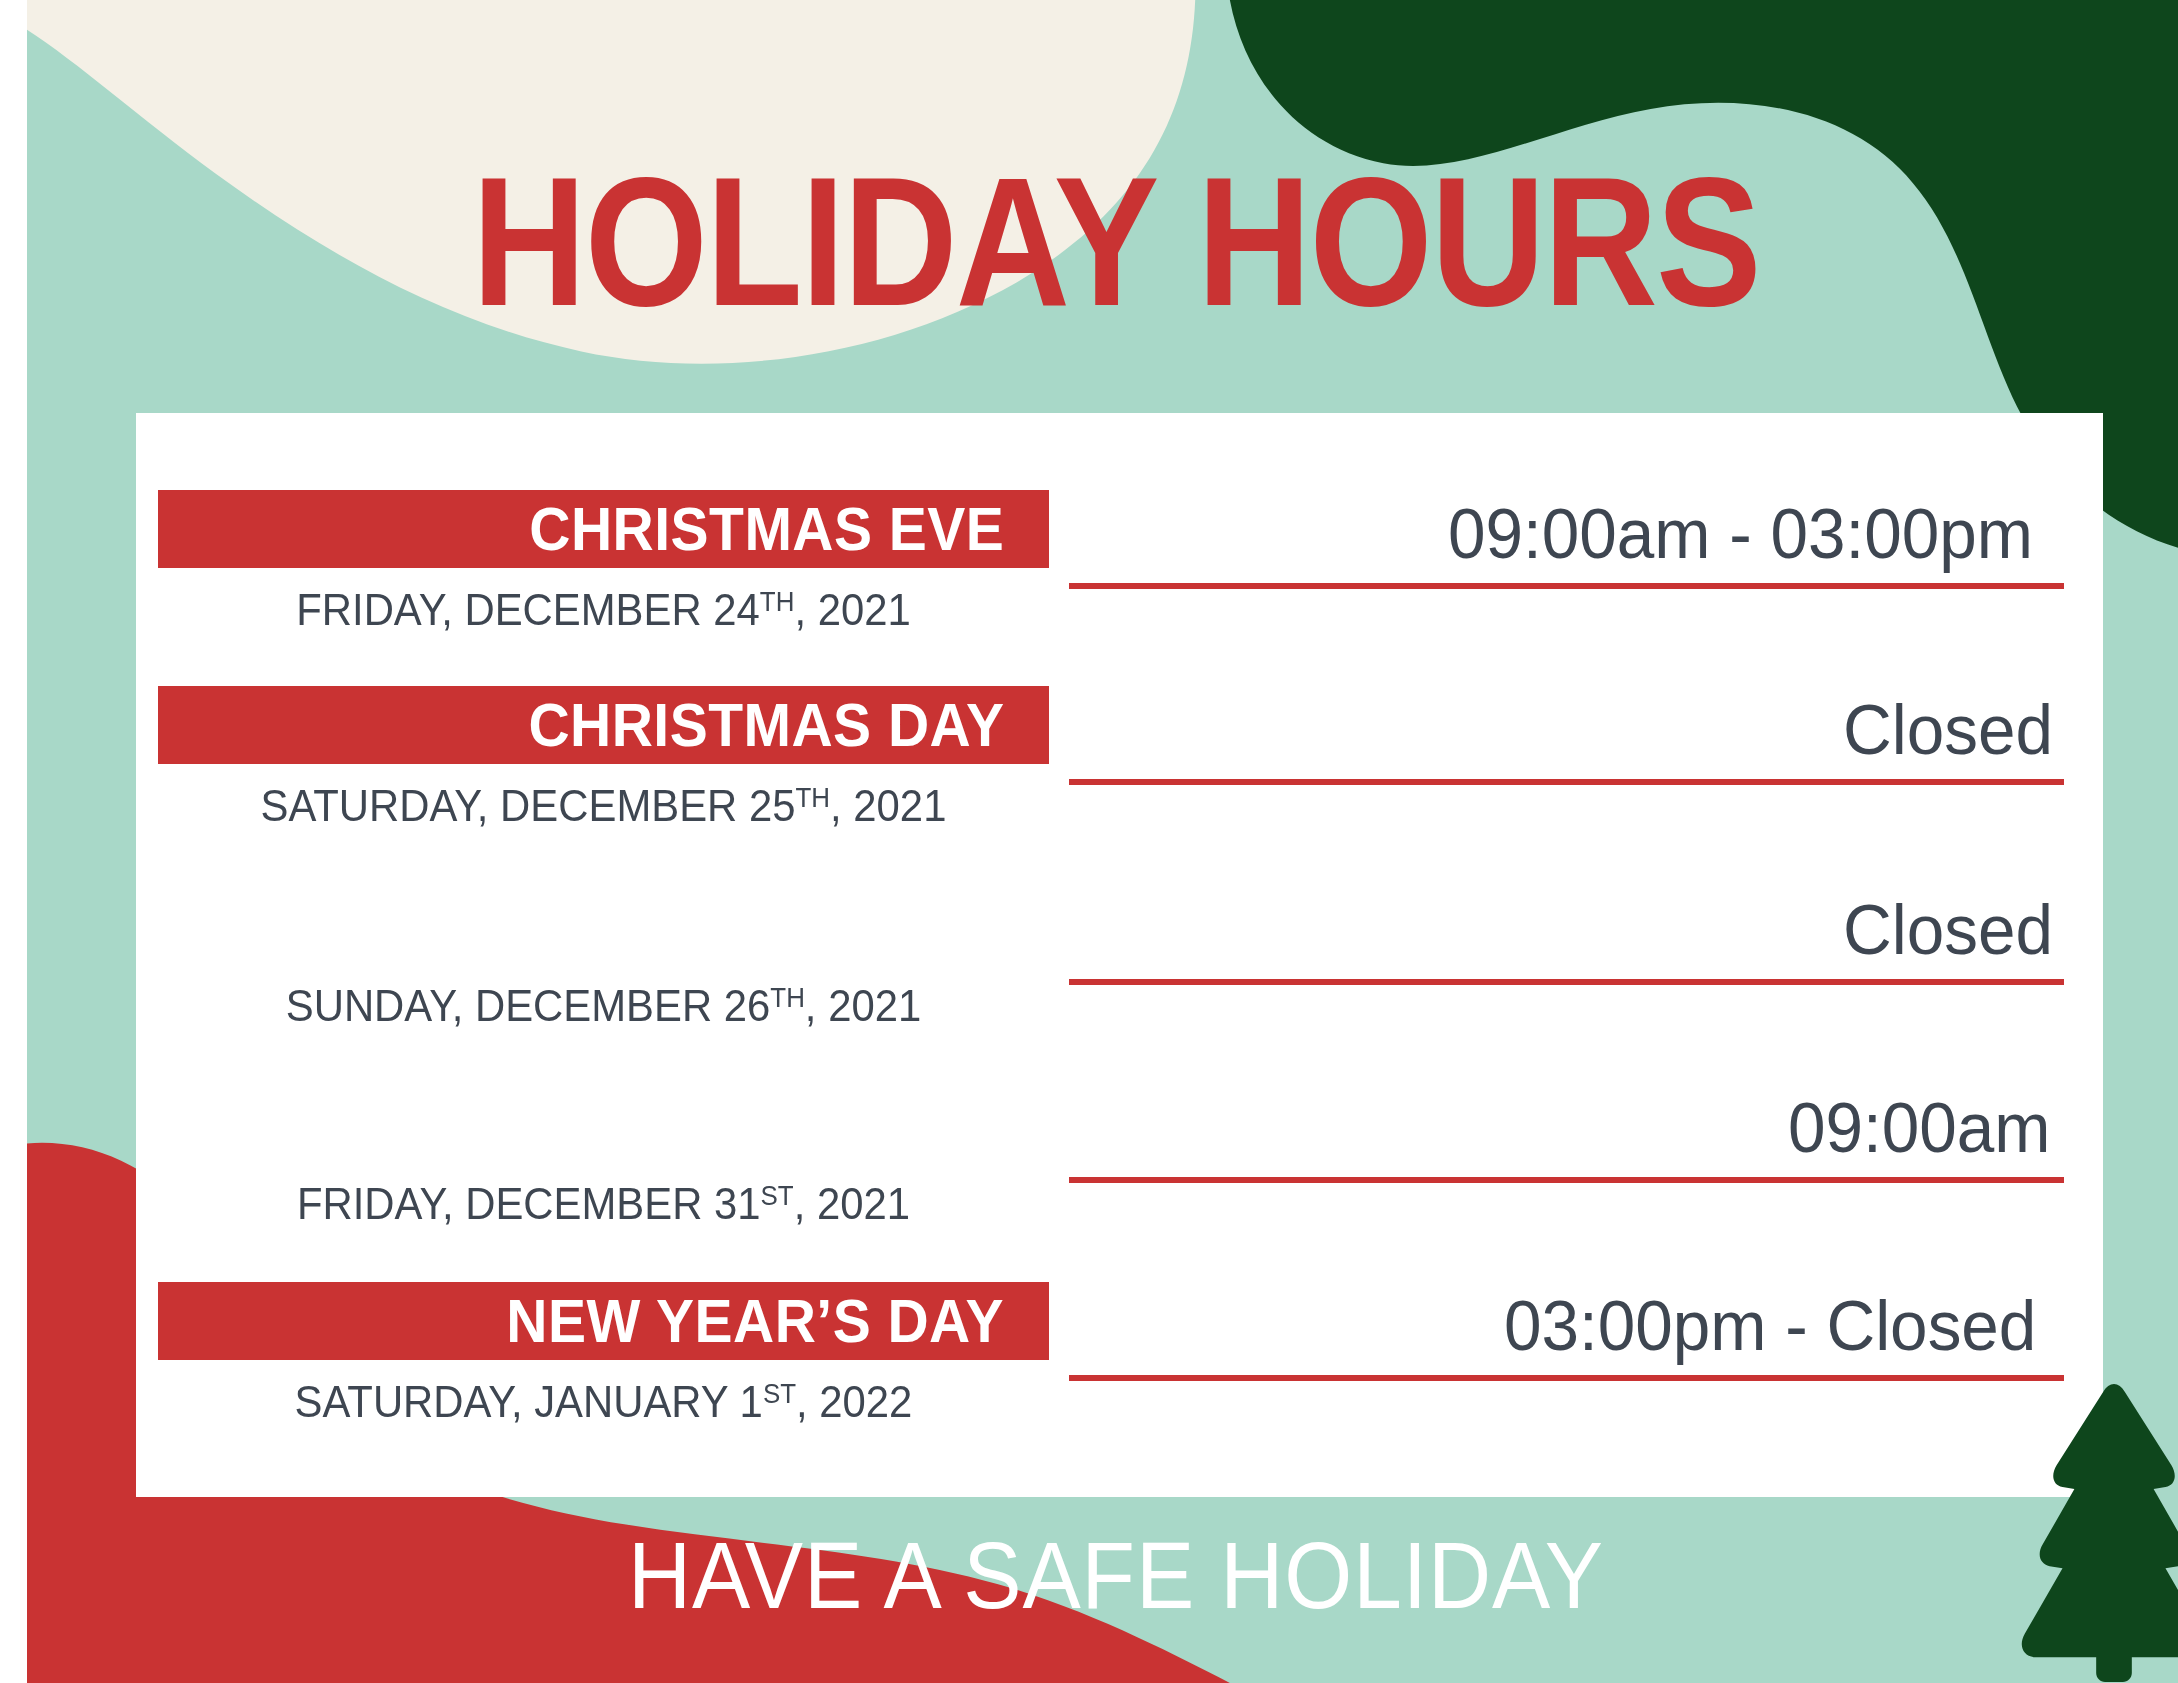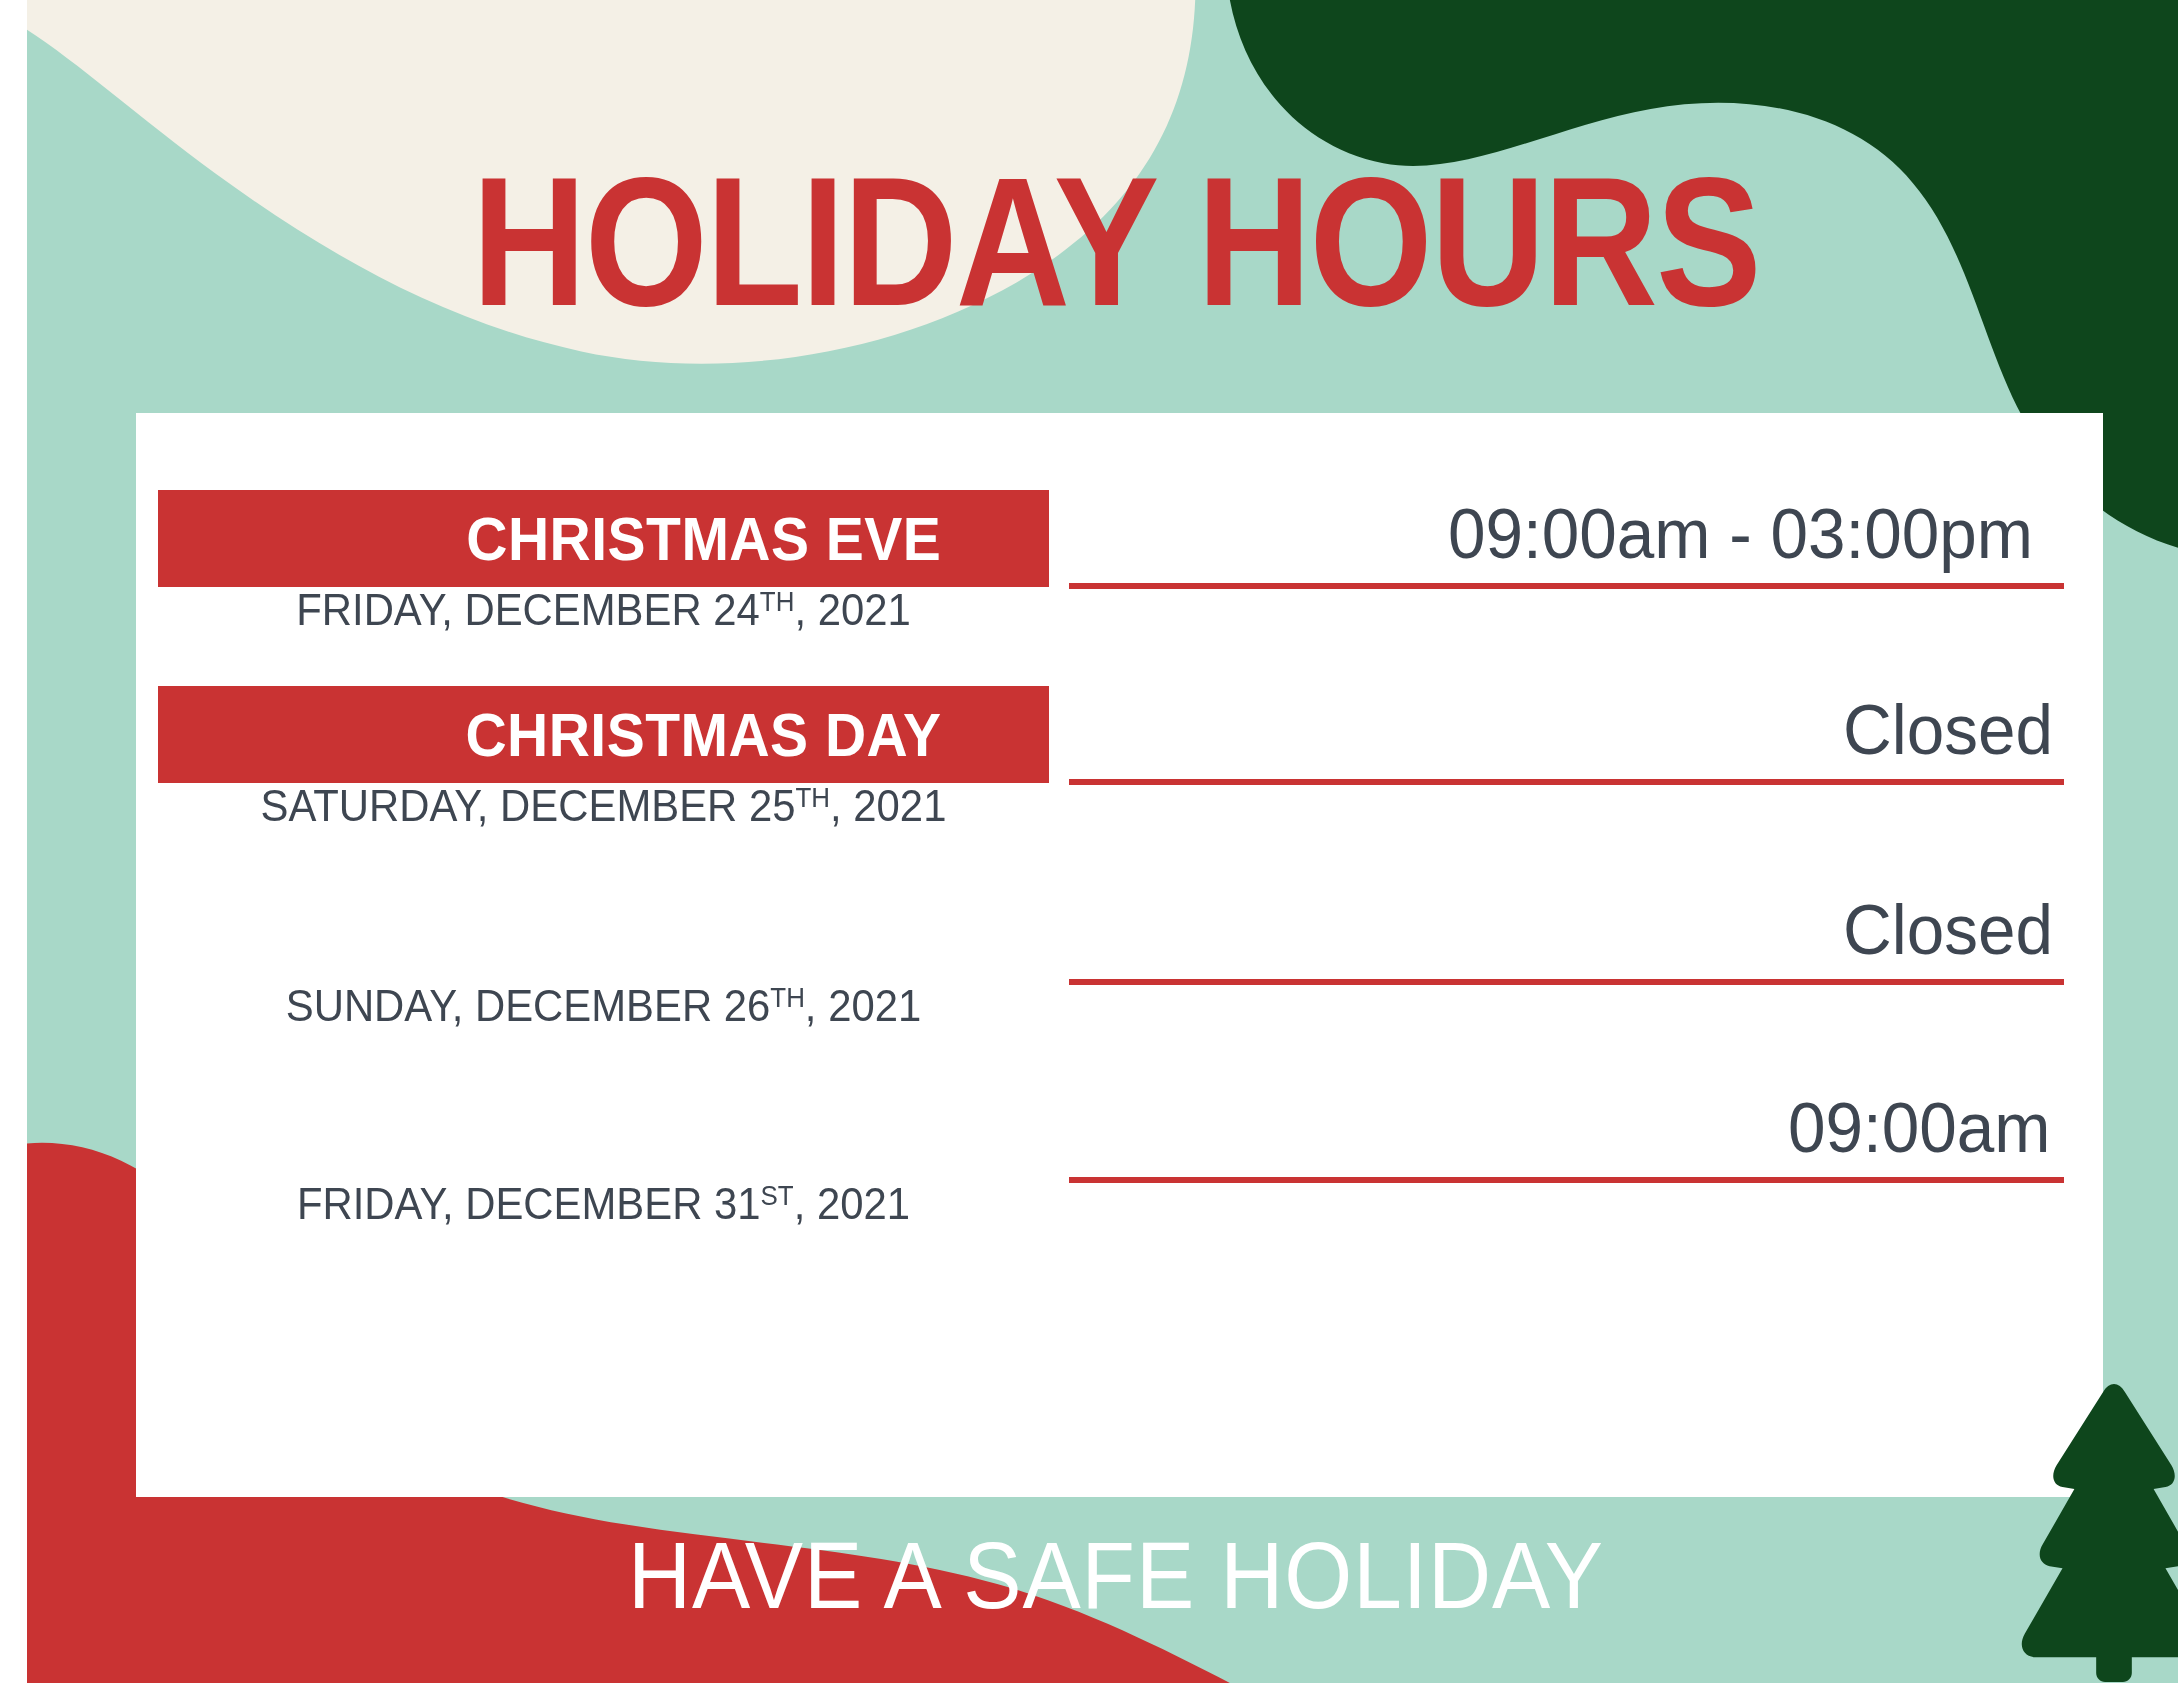--- a/index.html
+++ b/index.html
@@ -74,26 +74,26 @@
   .row-2 { top: 473px; }
   .row-3 { top: 671px; }
   .row-4 { top: 869px; }
 
   
   .plate {
     position: absolute;
     left: 22px;
     top: 0;
     width: 891px;
-    height: 97px;
+    height: 78px;
     background: #C93333;
     display: flex;
     align-items: center;
     justify-content: flex-end;
-    padding-right: 108px;
+    padding-right: 45px;
     box-sizing: border-box;
   }
   .plate-label {
     font-family: "Liberation Sans Narrow", "Liberation Sans", sans-serif;
     font-weight: 700;
     font-size: 62px;
     line-height: 1;
     color: #ffffff;
     letter-spacing: 0.5px;
     white-space: nowrap;
@@ -226,20 +226,29 @@
         </div>
       </div>
 
       <div class="row row-3">
         <div class="date"><span>FRIDAY, DECEMBER 31</span><sup>ST</sup><span>, 2021</span></div>
         <div class="hours">
           <span class="hours-text">09:00am</span>
         </div>
       </div>
 
+      <div class="row row-4">
+        <div class="plate">
+          <span class="plate-label">NEW YEAR’S DAY</span>
+        </div>
+        <div class="date"><span>SATURDAY, JANUARY 1</span><sup>ST</sup><span>, 2022</span></div>
+        <div class="hours">
+          <span class="hours-text">03:00pm - Closed</span>
+        </div>
+      </div>
 
     </div>
   </div>
 
   <div id="footer">HAVE A SAFE HOLIDAY</div>
 
   <svg id="tree" viewBox="0 0 200 306" preserveAspectRatio="none">
     <path fill="#0E461C" d="M 100 4
              C 104 4 108 7 111 12
              L 158 86

